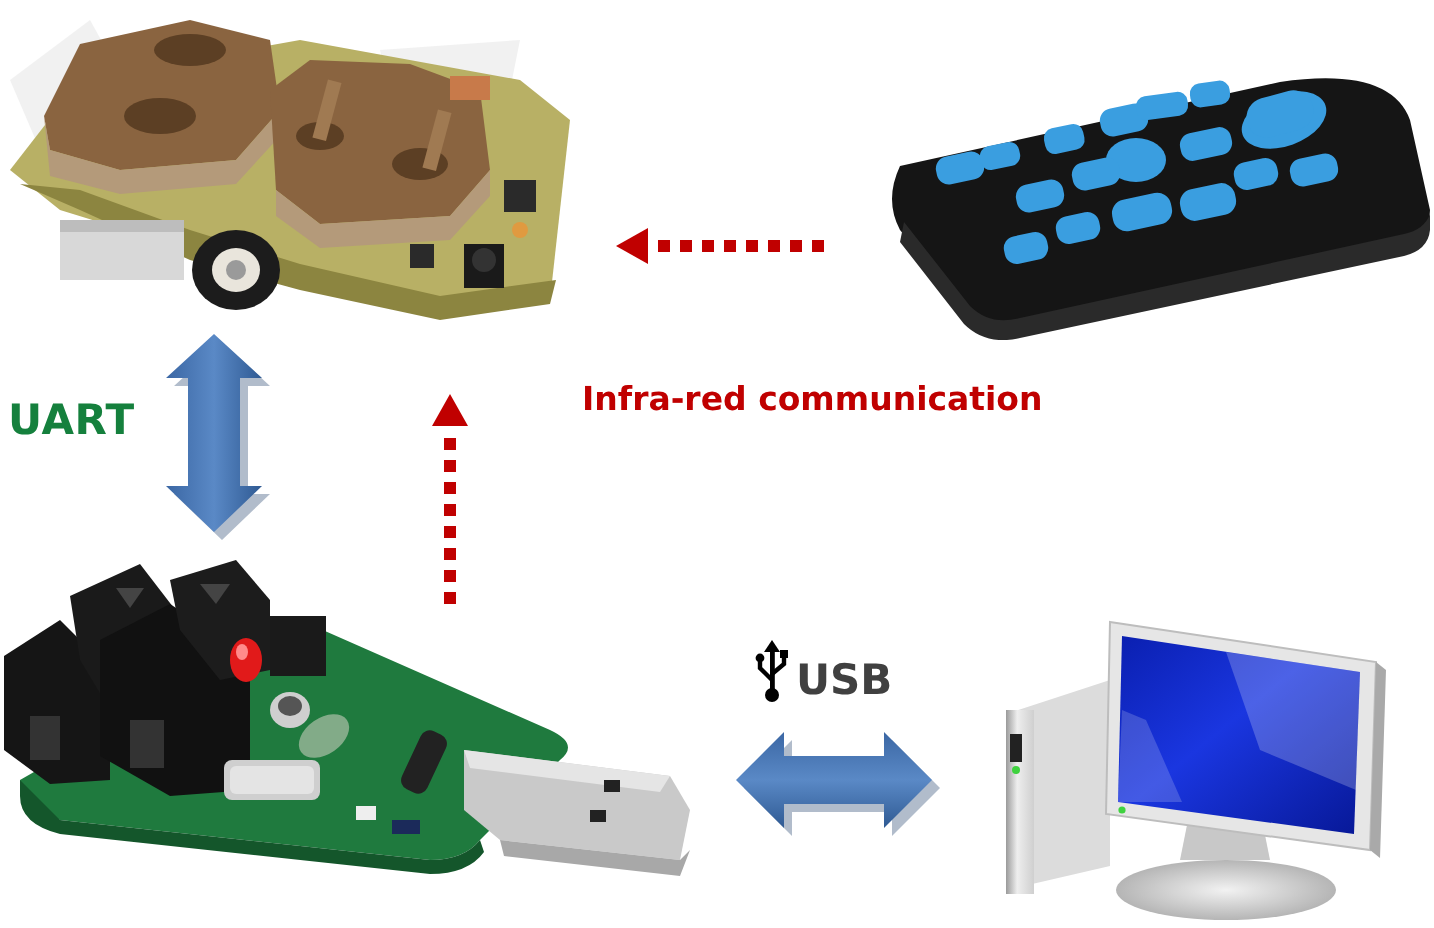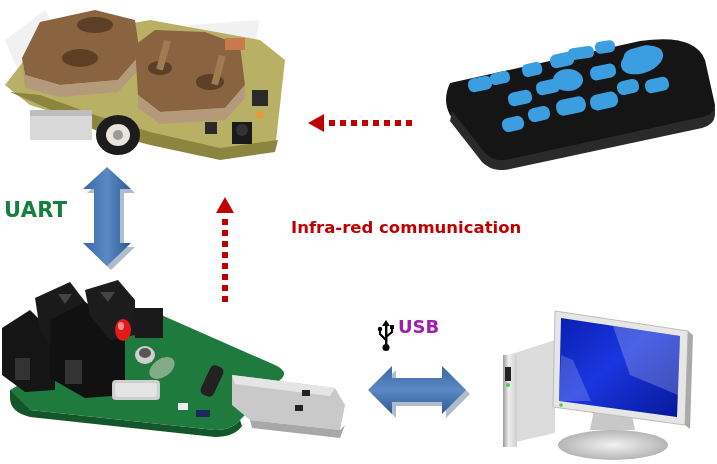--- a/index.html
+++ b/index.html
@@ -1,21 +1,21 @@
 <!DOCTYPE html>
 <html><head>
 <meta charset="utf-8">
 <style>
   html, body { margin: 0; padding: 0; background: #ffffff; }
   body { width: 717px; height: 464px; position: relative; overflow: hidden; font-family: "DejaVu Sans", "Liberation Sans", sans-serif; }
   .abs { position: absolute; }
   .label-uart { left: 4px; top: 198px; font-size: 21px; font-weight: bold; color: #15803d; letter-spacing: 0.3px; }
-  .label-usb { left: 398px; top: 316px; font-size: 18px; font-weight: bold; color: #a21caf; }
+  .label-usb { left: 398px; top: 328px; font-size: 21px; font-weight: bold; color: #404040; }
   .label-ir { left: 291px; top: 187px; font-size: 16.5px; font-weight: bold; color: #c00000; line-height: 26px; white-space: nowrap; }
-  .label-ir div { display: block; margin-top: 28px; }
+  .label-ir div { display: block; }
   svg { display: block; }
 </style>
 </head>
 <body>
 
 <div class="abs" style="left:0;top:0;width:290px;height:165px;">
   <svg width="290" height="165" viewBox="0 0 290 165">
 
     <polygon points="5,40 45,10 70,55 20,75" fill="#eeeeee" opacity="0.8"></polygon>
     <polygon points="190,25 260,20 255,45 195,50" fill="#eeeeee" opacity="0.8"></polygon>

